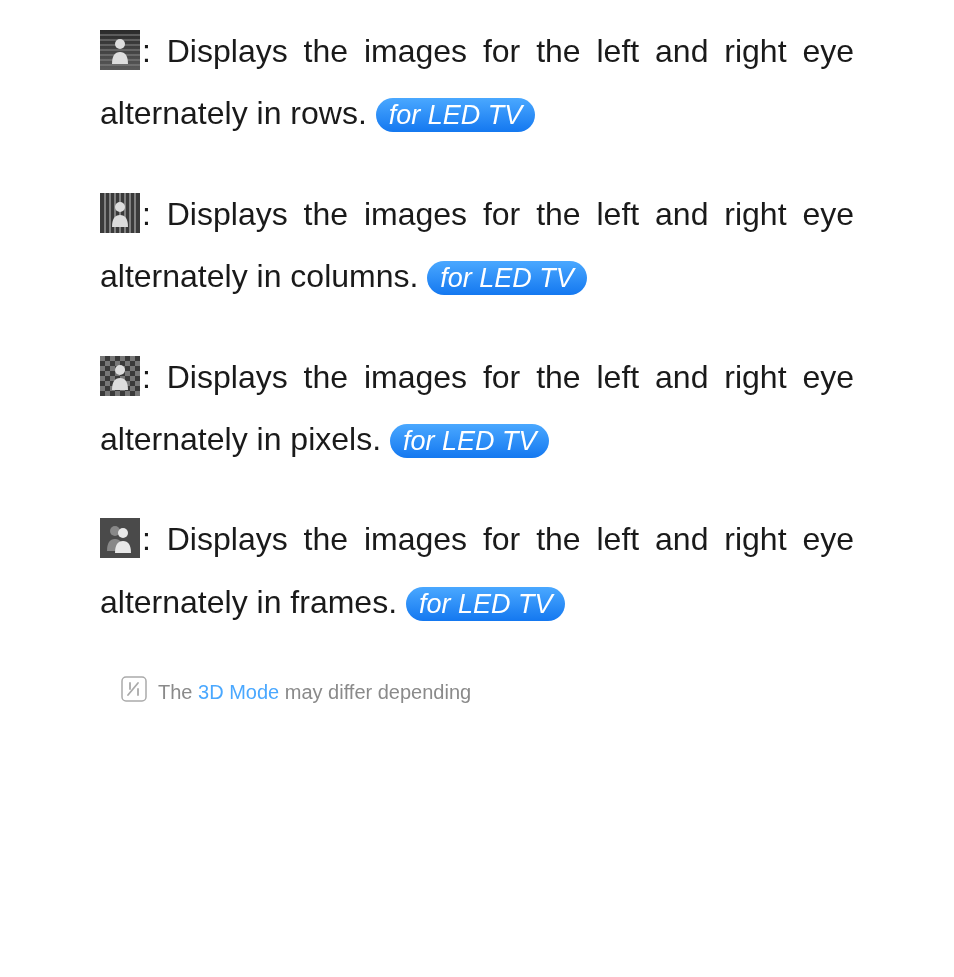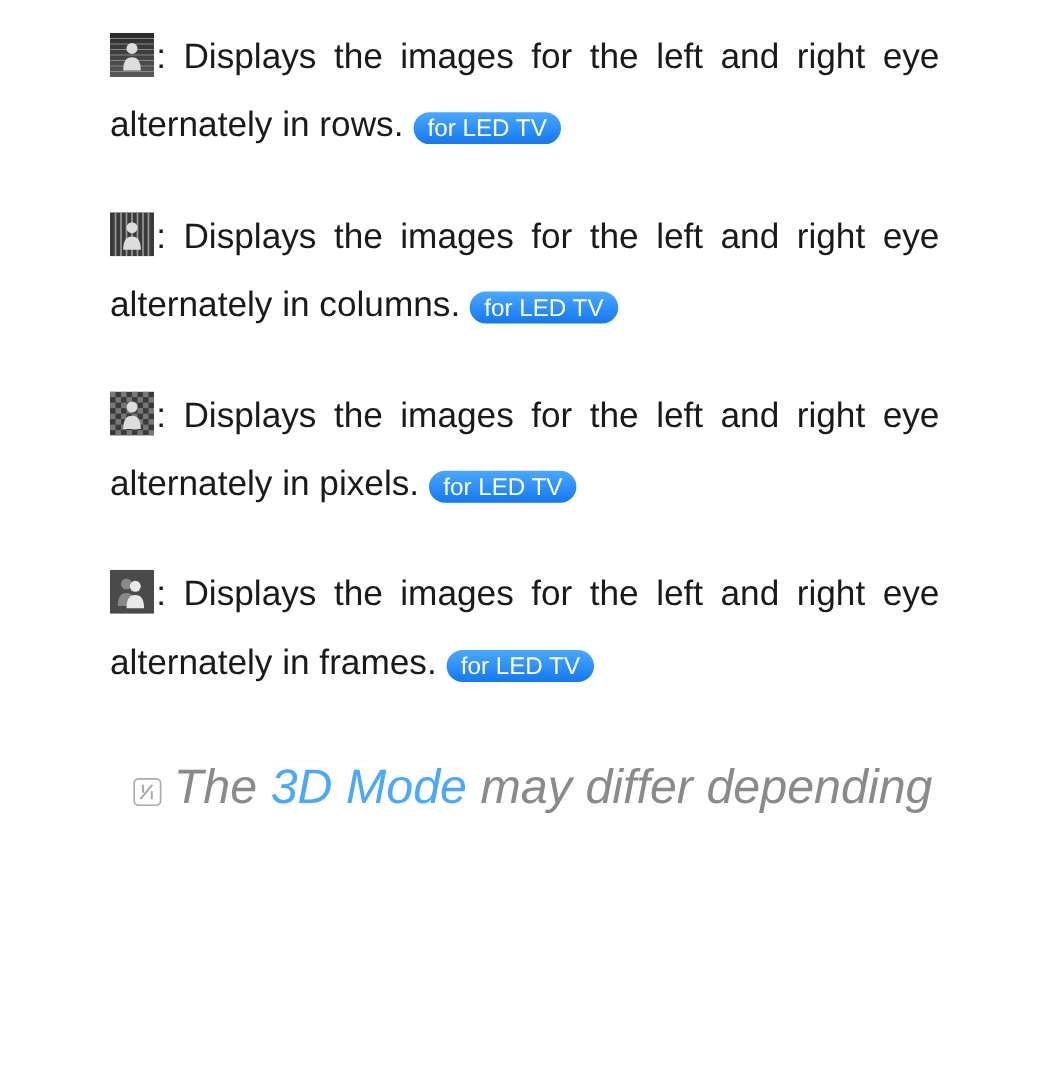--- a/index.html
+++ b/index.html
@@ -21,34 +21,34 @@
       display: inline-block;
       width: 40px;
       height: 40px;
       vertical-align: -8px;
       margin-right: 2px;
     }
     .badge {
       display: inline;
       background: linear-gradient(180deg, #4aa8ff 0%, #1478f0 100%);
       color: #fff;
-      font-size: 22px;
+      font-size: 27px;
       padding: 2px 13px;
       border-radius: 18px;
       white-space: normal;
       line-height: 1.6;
       -webkit-box-decoration-break: clone;
       box-decoration-break: clone;
+      font-style: italic;
     }
     .note {
       color: #8a8a8a;
-      font-size: 44px;
+      font-size: 20px;
       margin-top: 40px;
       padding-left: 20px;
-      font-style: italic;
     }
     .note-icon {
       display: inline-block;
       width: 28px;
       height: 28px;
       vertical-align: -4px;
       margin-right: 10px;
     }
     .note-term {
       color: #4aa8ff;

